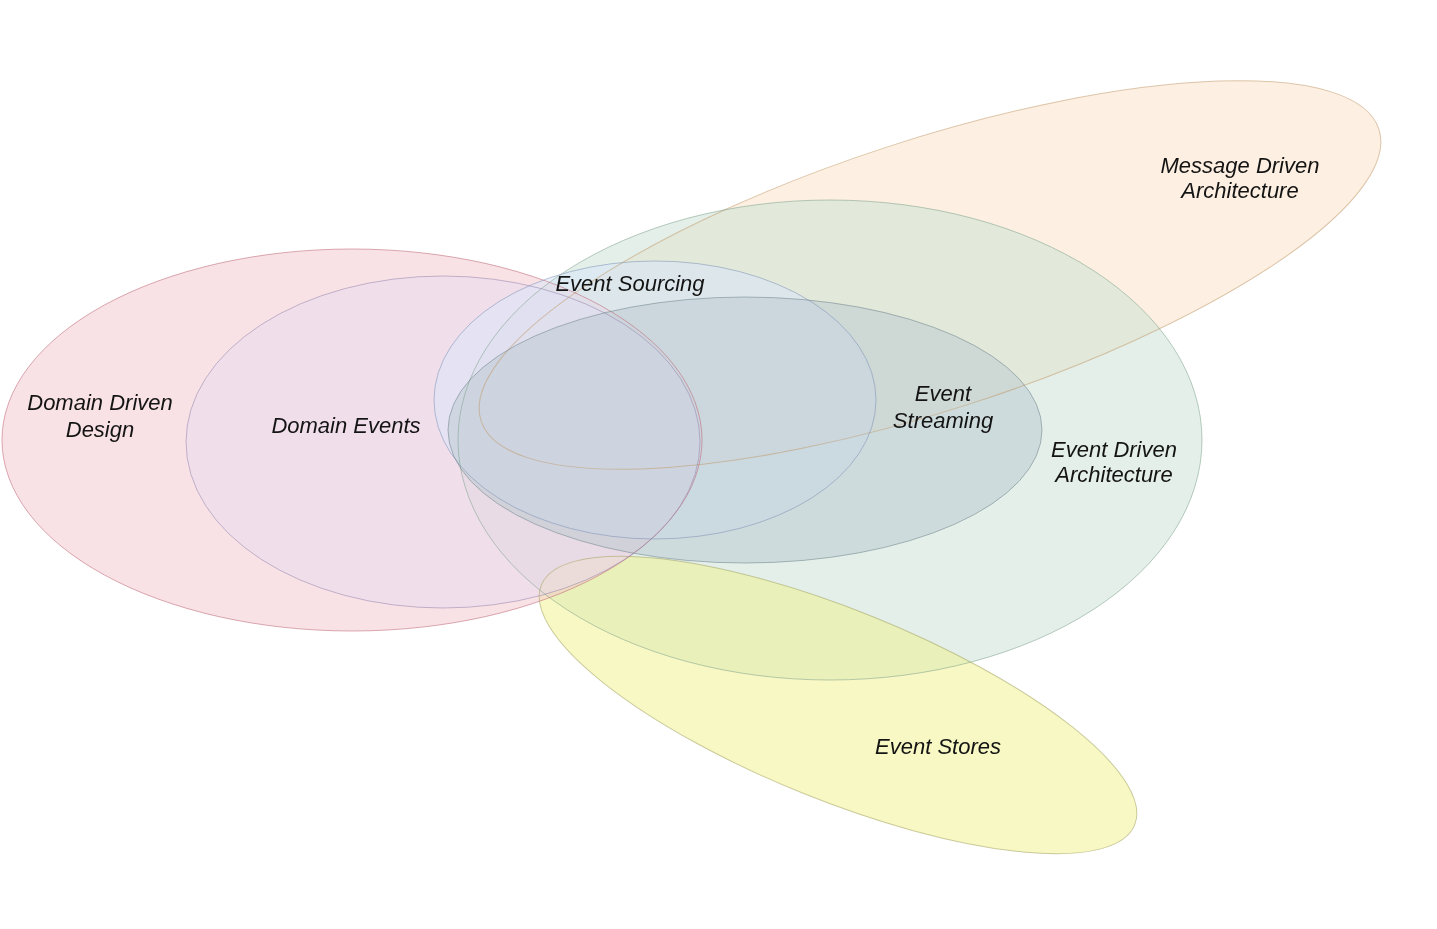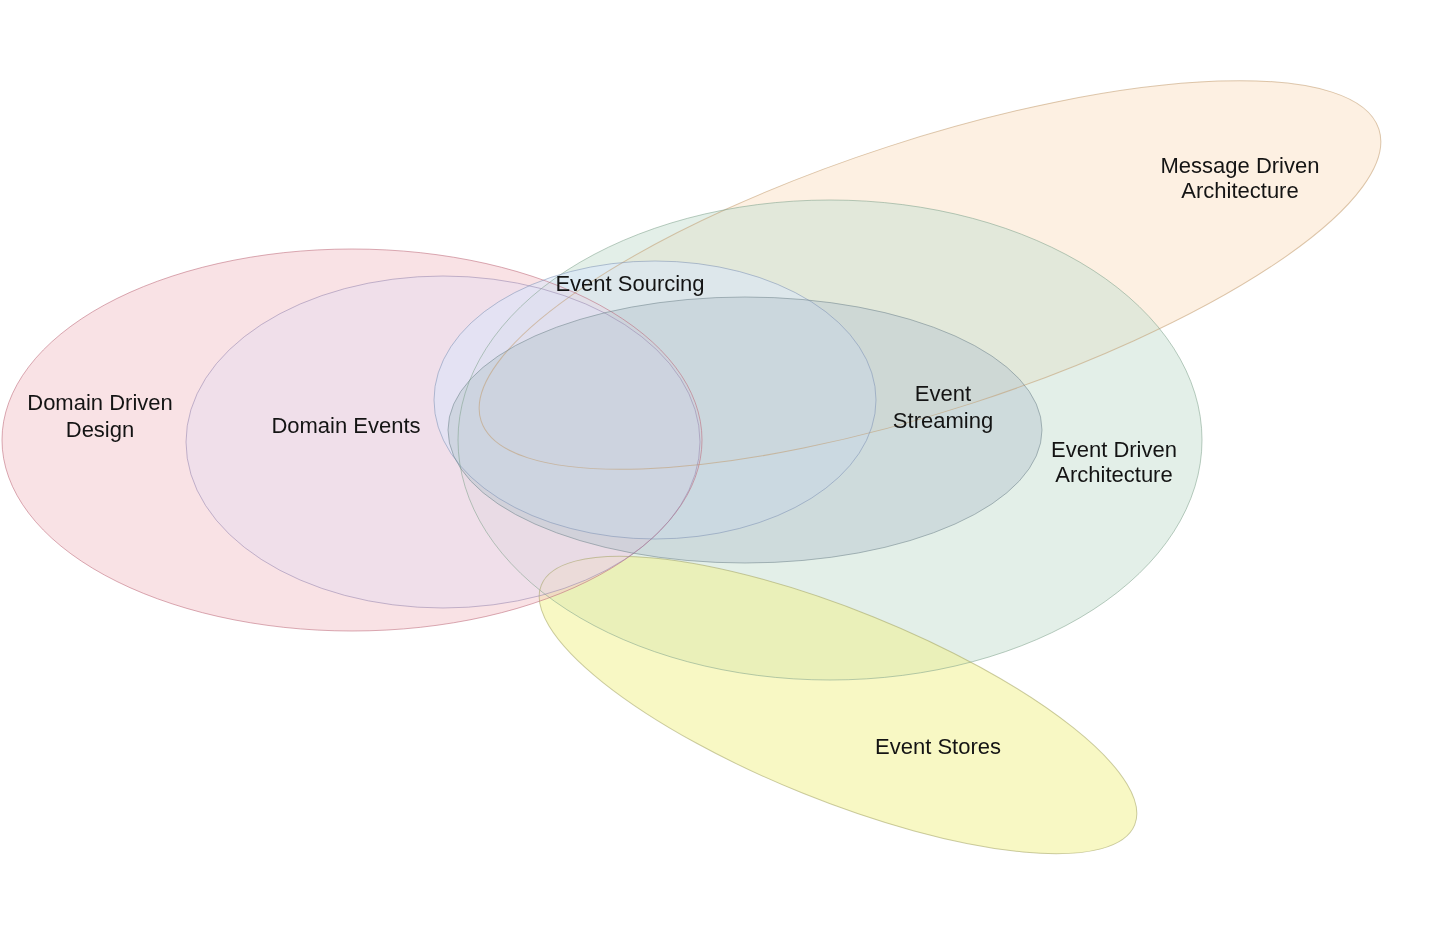--- a/index.html
+++ b/index.html
@@ -9,20 +9,21 @@
     width: 1437px;
     height: 929px;
     overflow: hidden;
     font-family: "Liberation Sans", "DejaVu Sans", sans-serif;
   }
   .stage {
     position: relative;
     width: 1437px;
     height: 929px;
     background: #ffffff;
+    font-style: italic;
   }
   svg.venn {
     position: absolute;
     left: 0;
     top: 0;
     display: block;
   }
   svg.venn text {
     font-family: "Liberation Sans", "DejaVu Sans", sans-serif;
     fill: #141414;

